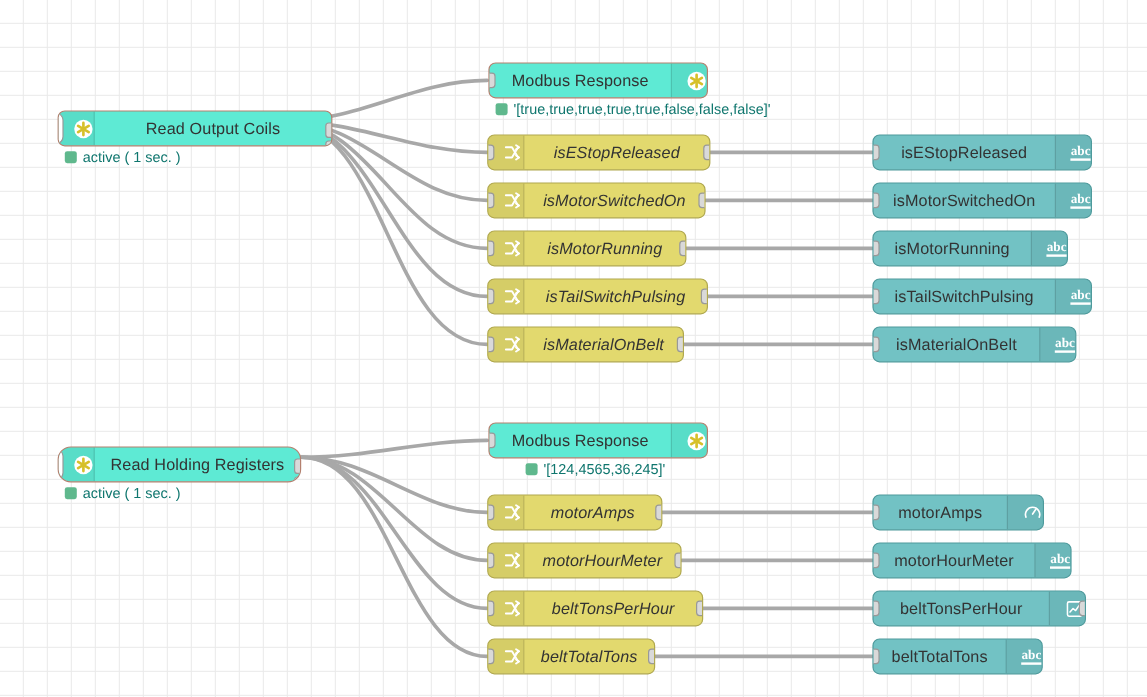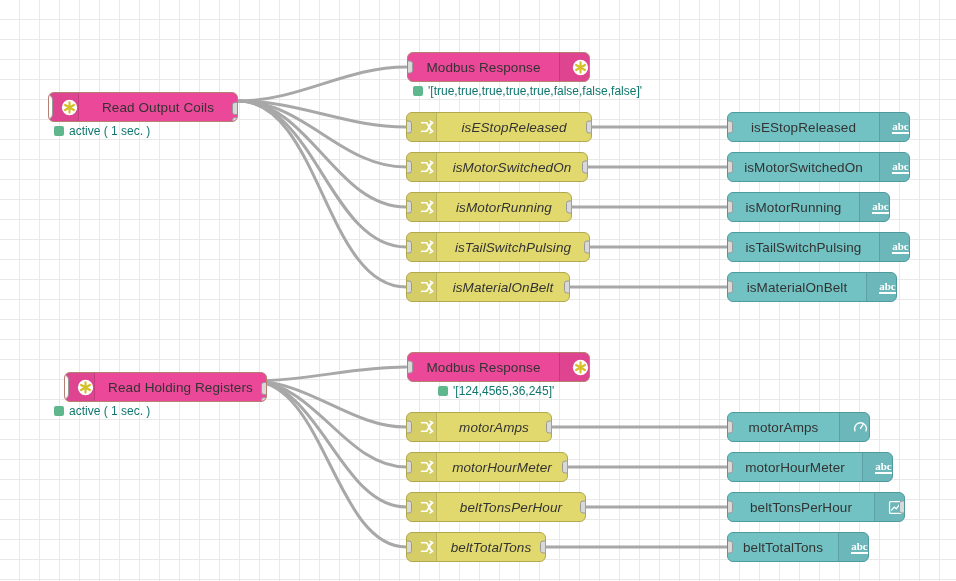--- a/index.html
+++ b/index.html
@@ -32,21 +32,21 @@
     flex:1;
     display:flex;
     align-items:center;
     justify-content:center;
     font-size:13.5px;
     color:#333;
     white-space:nowrap;
     padding:0 9px;
     letter-spacing:.1px;
   }
-  .node.modbus { background:#ec4899; border-color:#b4806f; }
+  .node.modbus { background:#5eead4; border-color:#b4806f; }
   .node.change { background:#e2d96e; border-color:#b0a84e; }
   .node.ui     { background:#72c2c4; border-color:#4e9a9c; }
 
   .iconbox {
     width:30px;
     display:flex; align-items:center; justify-content:center;
     flex:0 0 30px;
     padding-left:12px;
   }
   .iconbox.left  { border-right:1px solid rgba(0,0,0,.12); background:rgba(0,0,0,.055); }
@@ -126,21 +126,21 @@
       <path d="M251,381 C320,381 340,507 406,507"></path>
       <path d="M251,381 C325,381 335,547 406,547"></path>
 
       <path d="M552,427 C610,427 670,427 727,427"></path>
       <path d="M568,467 C620,467 675,467 727,467"></path>
       <path d="M586,507 C640,507 680,507 727,507"></path>
       <path d="M546,547 C610,547 670,547 727,547"></path>
     </g>
   </svg>
 
-  <div class="node modbus" style="left:48px; top:92px; width:190px;text-align:center;">
+  <div class="node modbus" style="left:48px; top:92px; width:229px;text-align:center;">
     <div class="btnbox">
       
     </div>
     <div class="iconbox left">
       <svg width="19" height="19" viewBox="0 0 20 20">
         <circle cx="10" cy="10" r="9" fill="#fff"></circle>
         <g stroke="#d6c02a" stroke-width="2.6" stroke-linecap="round">
           <line x1="10" y1="4" x2="10" y2="16"></line>
           <line x1="4.8" y1="7" x2="15.2" y2="13"></line>
           <line x1="4.8" y1="13" x2="15.2" y2="7"></line>
@@ -278,21 +278,21 @@
   </div>
 
   <div class="node ui" style="left:727px; top:272px; width:170px;">
     <div class="port in"></div>
     <div class="lbl">isMaterialOnBelt</div>
     <div class="iconbox right">
         <span class="abc">abc</span>
       </div>
   </div>
 
-  <div class="node modbus" style="left:64px; top:372px; width:203px;">
+  <div class="node modbus" style="left:48px; top:372px; width:203px;border-radius:11px;">
     <div class="btnbox">
       
     </div>
     <div class="iconbox left">
       <svg width="19" height="19" viewBox="0 0 20 20">
         <circle cx="10" cy="10" r="9" fill="#fff"></circle>
         <g stroke="#d6c02a" stroke-width="2.6" stroke-linecap="round">
           <line x1="10" y1="4" x2="10" y2="16"></line>
           <line x1="4.8" y1="7" x2="15.2" y2="13"></line>
           <line x1="4.8" y1="13" x2="15.2" y2="7"></line>

